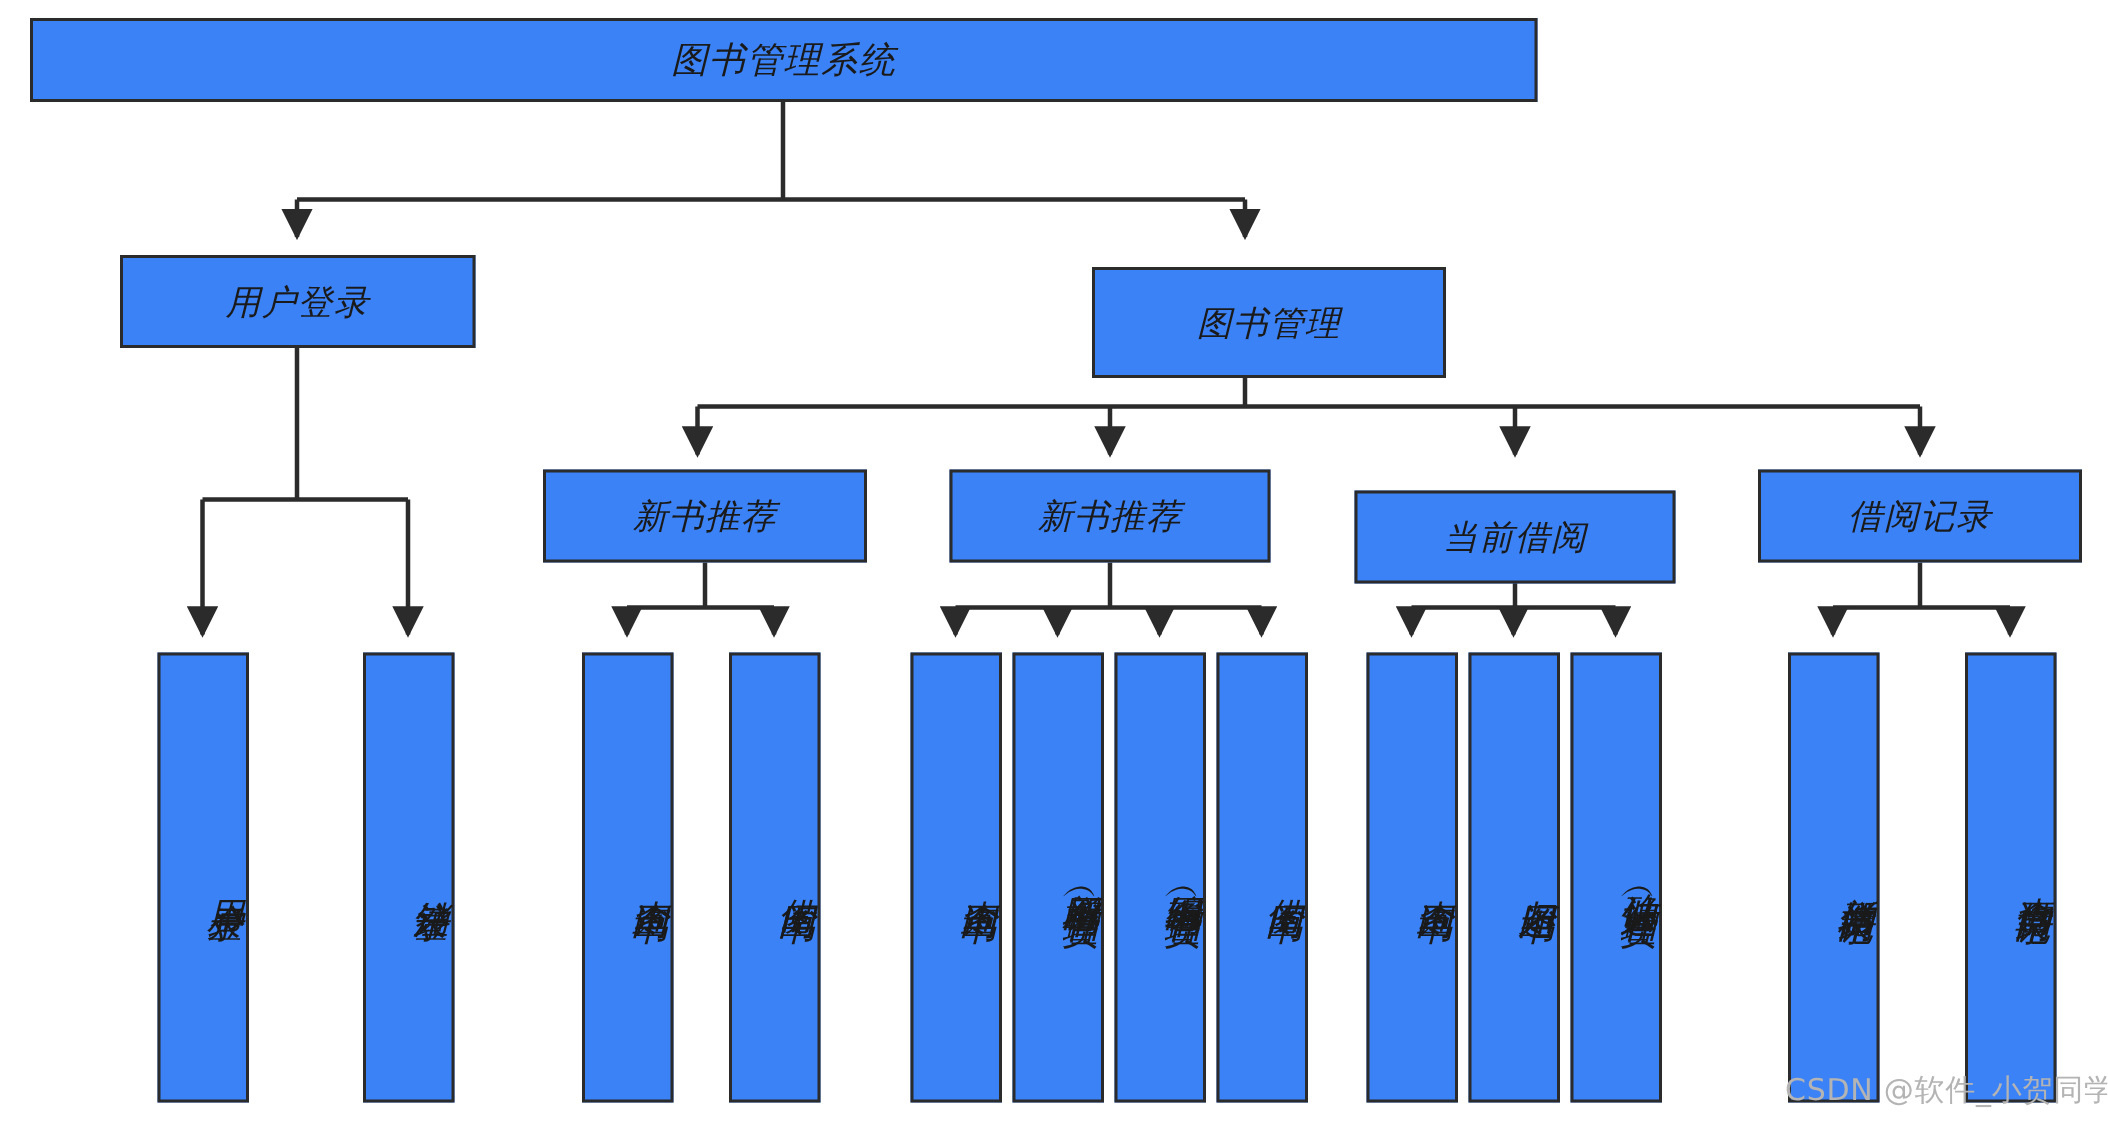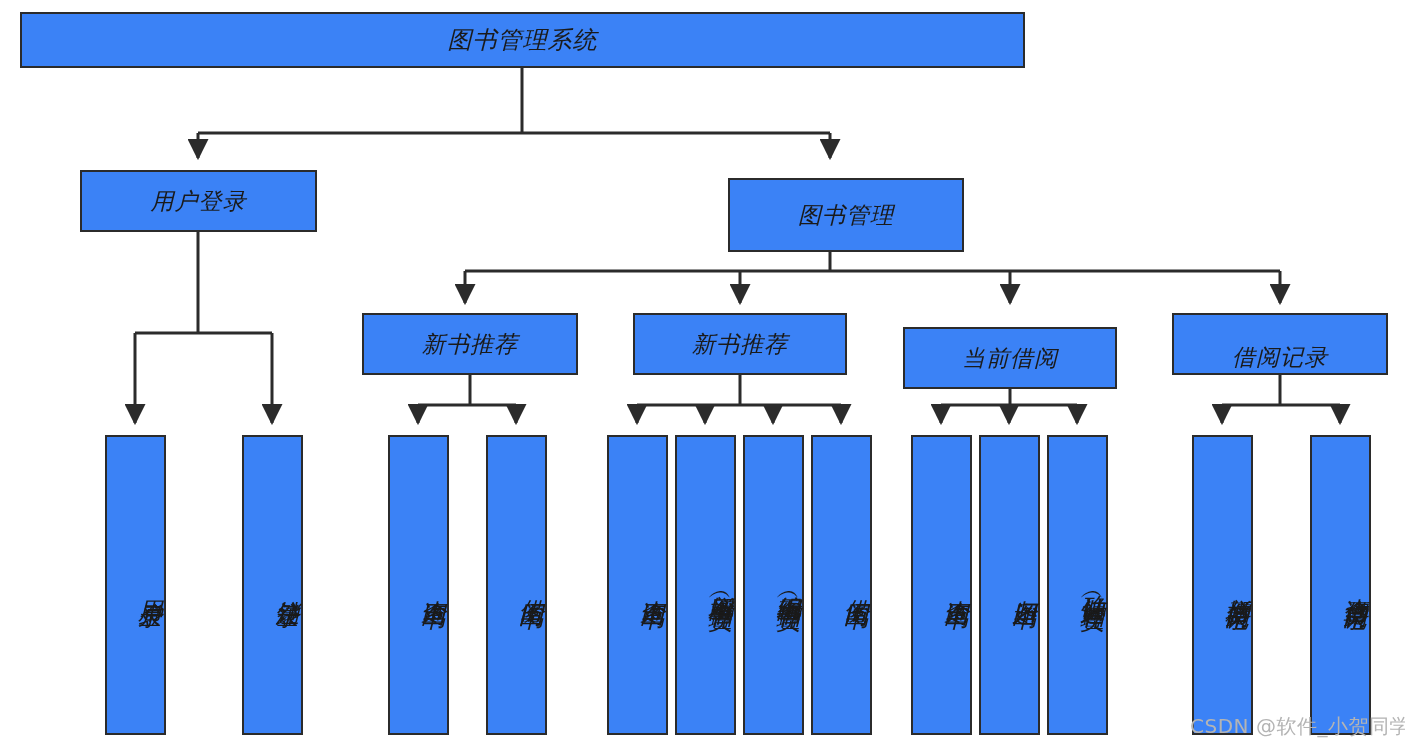--- a/index.html
+++ b/index.html
@@ -138,21 +138,21 @@
 
   <div class="node horiz" style="left:362px; top:313px; width:216px; height:62px;">
     <span>新书推荐</span>
   </div>
   <div class="node horiz" style="left:633px; top:313px; width:214px; height:62px;">
     <span>新书推荐</span>
   </div>
   <div class="node horiz" style="left:903px; top:327px; width:214px; height:62px;">
     <span>当前借阅</span>
   </div>
-  <div class="node horiz" style="left:1172px; top:313px; width:216px; height:62px;align-items:flex-end;">
+  <div class="node horiz" style="left:1172px; top:313px; width:216px; height:62px;">
     <span>借阅记录</span>
   </div>
 
   <div class="node leaf" style="left:105px; top:435px; width:61px; height:300px;">
     <span class="vtext">用户登录</span>
   </div>
   <div class="node leaf" style="left:242px; top:435px; width:61px; height:300px;">
     <span class="vtext">注销登录</span>
   </div>
 

